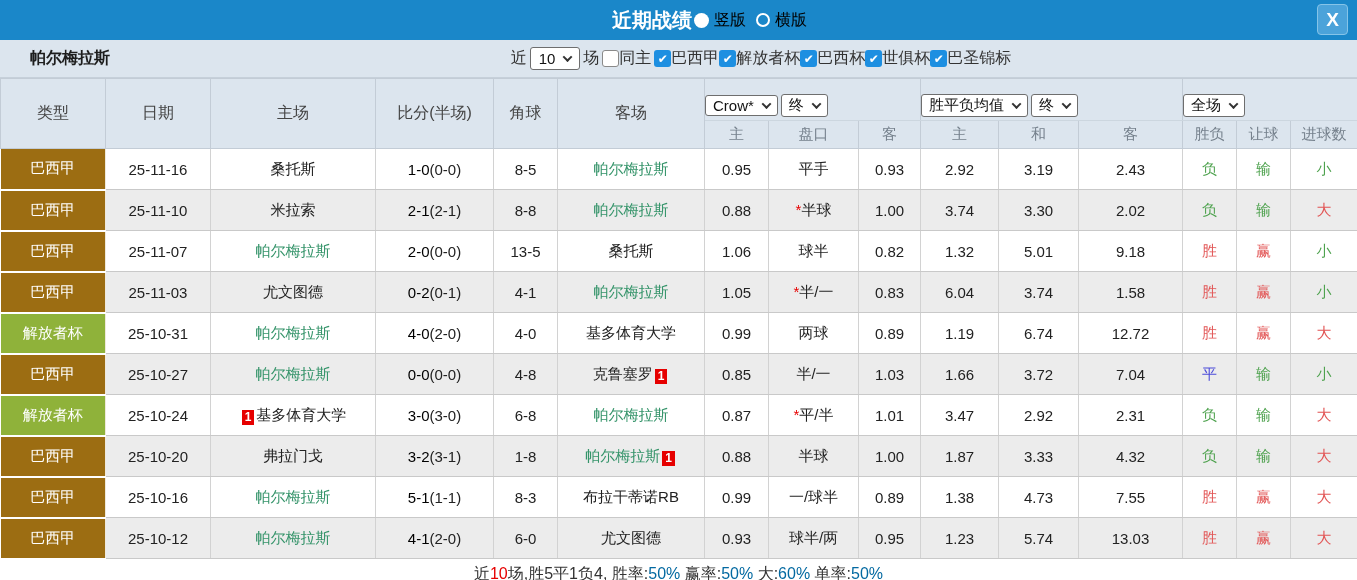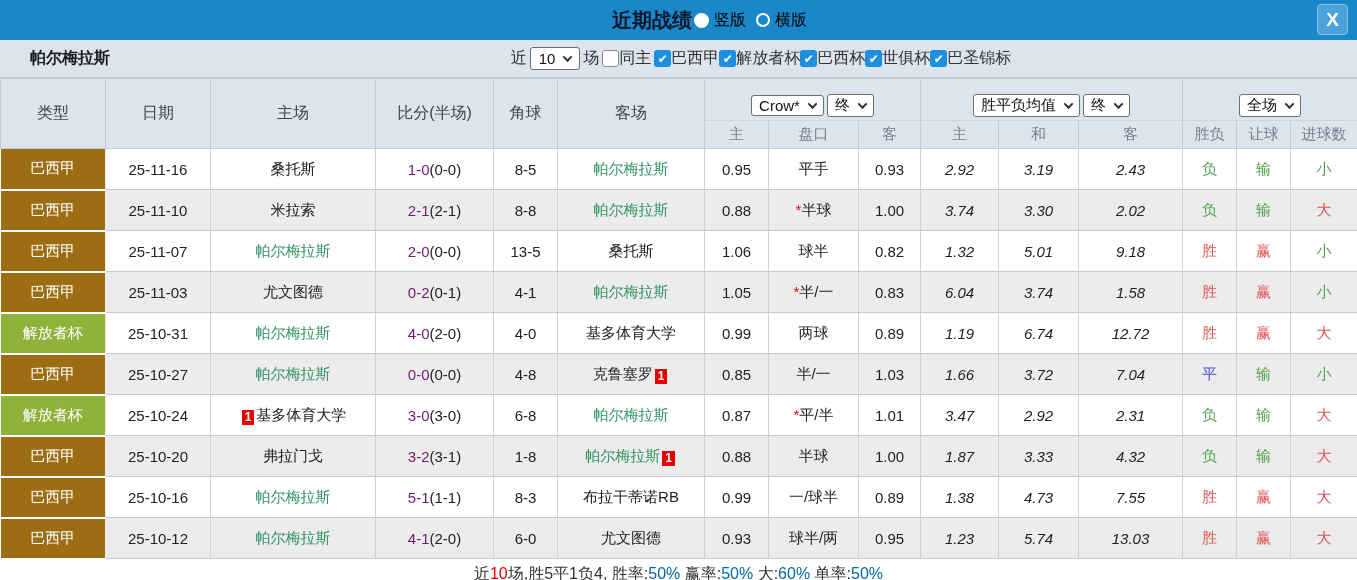--- a/index.html
+++ b/index.html
@@ -2,21 +2,21 @@
 <html><head>
 <meta charset="utf-8">
 <style>
   * { box-sizing: border-box; margin: 0; padding: 0; }
   body { font-family: "Liberation Sans", "DejaVu Sans", sans-serif; background:#fff; }
   .window { width:1357px; height:580px; background:#fff; outline:1px solid #c9c9c9; overflow:hidden; }
 
   
   .titlebar { height:40px; background:#1a87c9; position:relative; display:flex; align-items:center; justify-content:center; }
   .title-group { display:flex; align-items:center; transform:translateX(35px); }
-  .title { color:#0f172a; font-size:20px; font-weight:bold; }
+  .title { color:#ffffff; font-size:20px; font-weight:bold; }
   .radio-opt { display:flex; align-items:center; color:#000000; font-size:16px; margin-left:2px; cursor:pointer; }
   .radio-opt .lbl { margin-left:5px; margin-right:8px; }
   .radio { width:15px; height:15px; border-radius:50%; }
   .radio.sel { background:#fff; }
   .radio.unsel { width:14px; height:14px; border:2.5px solid #fff; background:transparent; }
   .close-btn { position:absolute; right:9px; top:4px; width:31px; height:31px; background:#4ba3da; border:1px solid #85c4e8; border-radius:4px; color:#fff; font-size:19px; font-weight:bold; display:flex; align-items:center; justify-content:center; cursor:pointer; }
 
   
   .filterbar { height:38px; background:#dce5ee; position:relative; display:flex; align-items:center; border-bottom:1px solid #c6d0da; }
   .team-name { position:absolute; left:30px; font-size:16px; font-weight:bold; color:#1d1d1d; }
@@ -31,34 +31,34 @@
   .cb-wrap { display:inline-flex; align-items:center; cursor:pointer; }
   .cb { width:17px; height:17px; border-radius:3px; display:inline-flex; align-items:center; justify-content:center; flex:none; }
   .cb.on { background:#1d8fe1; color:#fff; font-size:12px; }
   .cb.off { background:#fff; border:1px solid #8a8a8a; }
 
   
   table { width:1357px; border-collapse:collapse; table-layout:fixed;padding-left:12px; }
   thead th { background:#dce5ee; font-weight:normal; }
   th.left-th { border:1px solid #c3ccd6; color:#444; font-size:16px; height:62px; }
   tr.group-row th.grp { border:1px solid #c3ccd6; border-bottom:1px solid #ccd6df; height:34px; padding:3px 0; }
-  tr.group-row .grp-inner { display:flex; align-items:center; justify-content:center; gap:3px;margin-top:12px; }
+  tr.group-row .grp-inner { display:flex; align-items:center; gap:3px;margin-top:12px; }
   tr.sub-row th { border:1px solid #c3ccd6; border-top:none; color:#75808c; font-size:15px; height:28px; }
   .group-row .sel-box { padding:1px 7px; }
 
   tbody td { text-align:center; font-size:15px; color:#222; height:41px; border-right:1px solid #d2d2d2; border-bottom:1px solid #c9c9c9; overflow:hidden; white-space:nowrap; }
   tr.odd td { background:#fff; }
   tr.even td { background:#ececec; }
   td.cream { background:#faf4e6; }
-  td.bluebg { background:#e9f2f8;font-style:italic; }
+  td.bluebg { background:#e9f2f8; }
   td.type { color:#fff; font-size:15px; border-bottom:2px solid #fff; border-right:1px solid #efe9dc; }
   td.type.league { background:#9c6d12; }
   td.type.cup { background:#8fb23a; }
   .team { color:#35946a; }
-  .ft { color:#701a75; }
+  .ft { color:#000000; }
   .ht { color:#222; }
   .star { color:#e60000; }
   .badge { display:inline-block; background:#e60000; color:#fff; font-size:12px; font-weight:bold; line-height:15px; padding:0 3px; vertical-align:-1px; margin:0 2px; }
   .t-red { color:#e25555; }
   .t-green { color:#4ea24e; }
   .t-blue { color:#4c4cd9; }
 
   
   .summary { height:29px; display:flex; align-items:center; justify-content:center; font-size:16px; background:#fff; }
   .f-black { color:#333; white-space:pre; }

